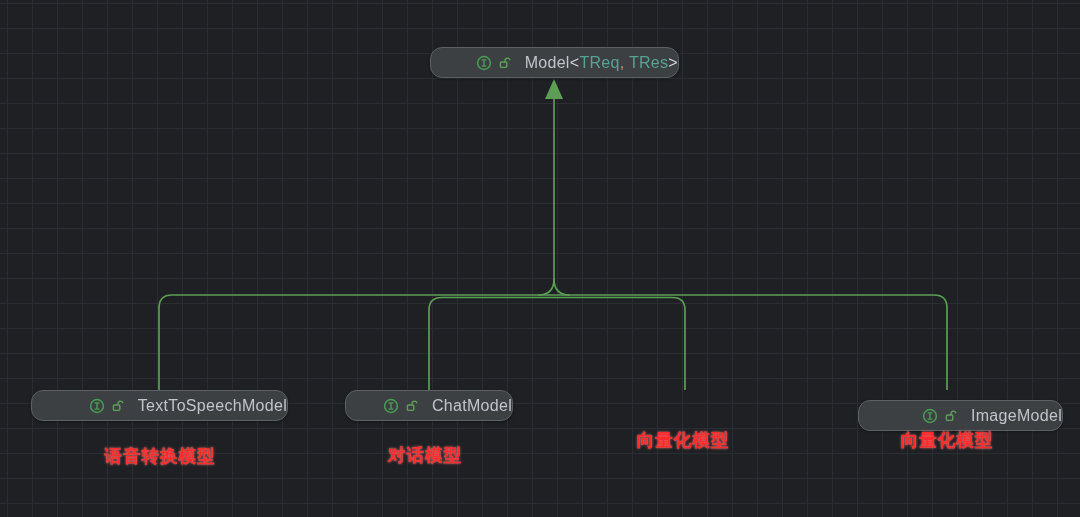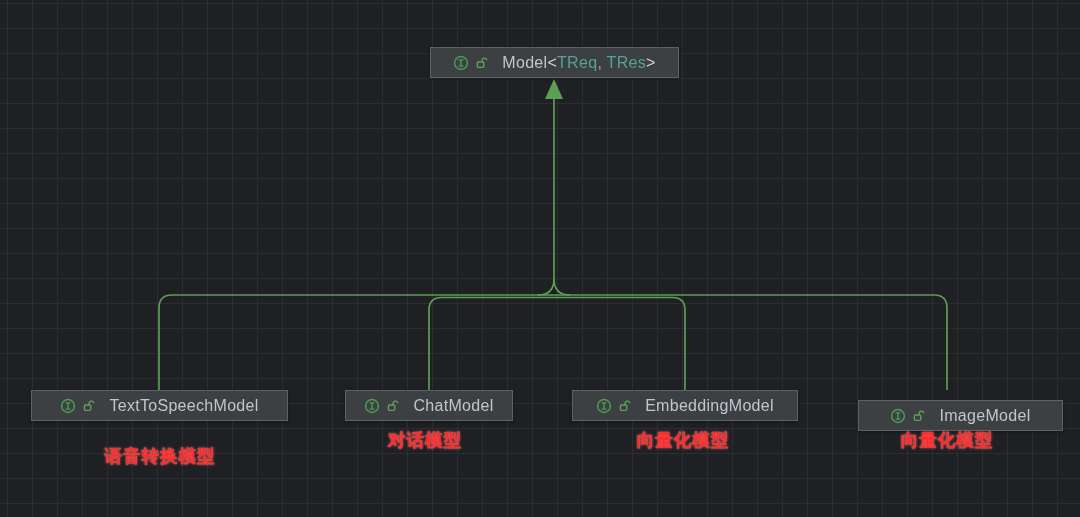--- a/index.html
+++ b/index.html
@@ -20,24 +20,24 @@
     position: absolute;
     left: 0; top: 0;
     width: 1080px; height: 517px;
   }
   .node {
     position: absolute;
     height: 31px;
     box-sizing: border-box;
     background: #3d4043;
     border: 1px solid #5e6164;
-    border-radius: 0;
+    border-radius: 12px;
     display: flex;
     align-items: center;
-    justify-content: center;
+    justify-content: flex-end;
     gap: 0;
     color: #c1c5cc;
     font-size: 16px;
     letter-spacing: 0.3px;
     white-space: nowrap;
     box-shadow: 0 1px 3px rgba(0,0,0,0.35);
     cursor: default;
   }
   .badge { display: inline-flex; align-items: center; }
   .ifc-badge { margin-right: 7px; }
@@ -117,50 +117,35 @@
     </span>
     <span class="badge lock-badge">
       <svg width="13" height="13" viewBox="0 0 13 13">
         <rect x="1.4" y="6" width="6.4" height="5.4" rx="1.1" stroke="#5ea05a" stroke-width="1.4" fill="none"></rect>
         <path d="M6 6 V4.6 A2.45 2.45 0 0 1 10.6 3.4 L10.9 4.1" stroke="#5ea05a" stroke-width="1.4" fill="none"></path>
       </svg>
     </span>
     <span class="title">ChatModel</span>
   </div>
 
-  <div class="node" style="left:572px; top:390px; width:226px;">
-    <span class="badge ifc-badge">
-      <svg width="16" height="16" viewBox="0 0 16 16">
-        <circle cx="8" cy="8" r="6.4" stroke="#499C54" stroke-width="1.5" fill="none"></circle>
-        <path d="M5.6 4.9 H10.4 M8 4.9 V11.1 M5.6 11.1 H10.4" stroke="#499C54" stroke-width="1.4"></path>
-      </svg>
-    </span>
-    <span class="badge lock-badge">
-      <svg width="13" height="13" viewBox="0 0 13 13">
-        <rect x="1.4" y="6" width="6.4" height="5.4" rx="1.1" stroke="#5ea05a" stroke-width="1.4" fill="none"></rect>
-        <path d="M6 6 V4.6 A2.45 2.45 0 0 1 10.6 3.4 L10.9 4.1" stroke="#5ea05a" stroke-width="1.4" fill="none"></path>
-      </svg>
-    </span>
-    <span class="title">EmbeddingModel</span>
-  </div>
 
   <div class="node" style="left:858px; top:400px; width:205px;">
     <span class="badge ifc-badge">
       <svg width="16" height="16" viewBox="0 0 16 16">
         <circle cx="8" cy="8" r="6.4" stroke="#499C54" stroke-width="1.5" fill="none"></circle>
         <path d="M5.6 4.9 H10.4 M8 4.9 V11.1 M5.6 11.1 H10.4" stroke="#499C54" stroke-width="1.4"></path>
       </svg>
     </span>
     <span class="badge lock-badge">
       <svg width="13" height="13" viewBox="0 0 13 13">
         <rect x="1.4" y="6" width="6.4" height="5.4" rx="1.1" stroke="#5ea05a" stroke-width="1.4" fill="none"></rect>
         <path d="M6 6 V4.6 A2.45 2.45 0 0 1 10.6 3.4 L10.9 4.1" stroke="#5ea05a" stroke-width="1.4" fill="none"></path>
       </svg>
     </span>
     <span class="title">ImageModel</span>
   </div>
 
   <div class="annotation" style="left:160px;margin-top:16px;">语音转换模型</div>
-  <div class="annotation" style="left:425px;">对话模型</div>
+  <div class="annotation" style="left:425px;margin-top:15px;">对话模型</div>
   <div class="annotation" style="left:683px;">向量化模型</div>
   <div class="annotation" style="left:947px;">向量化模型</div>
 
 </div>
 
 </body></html>

